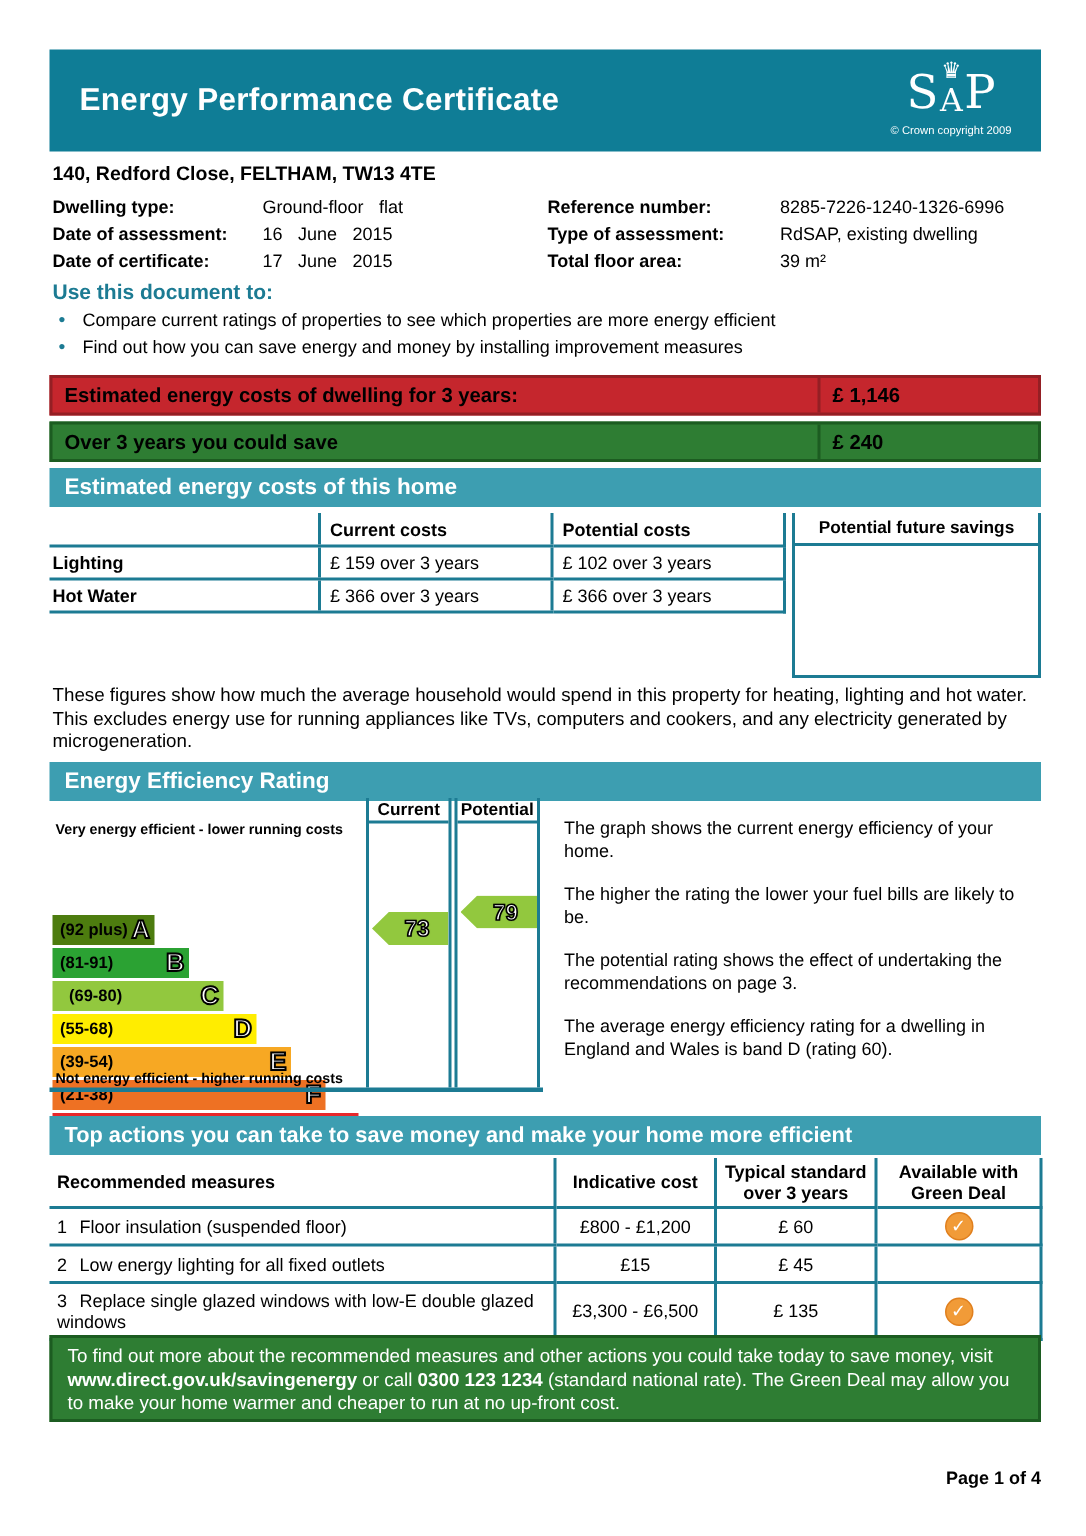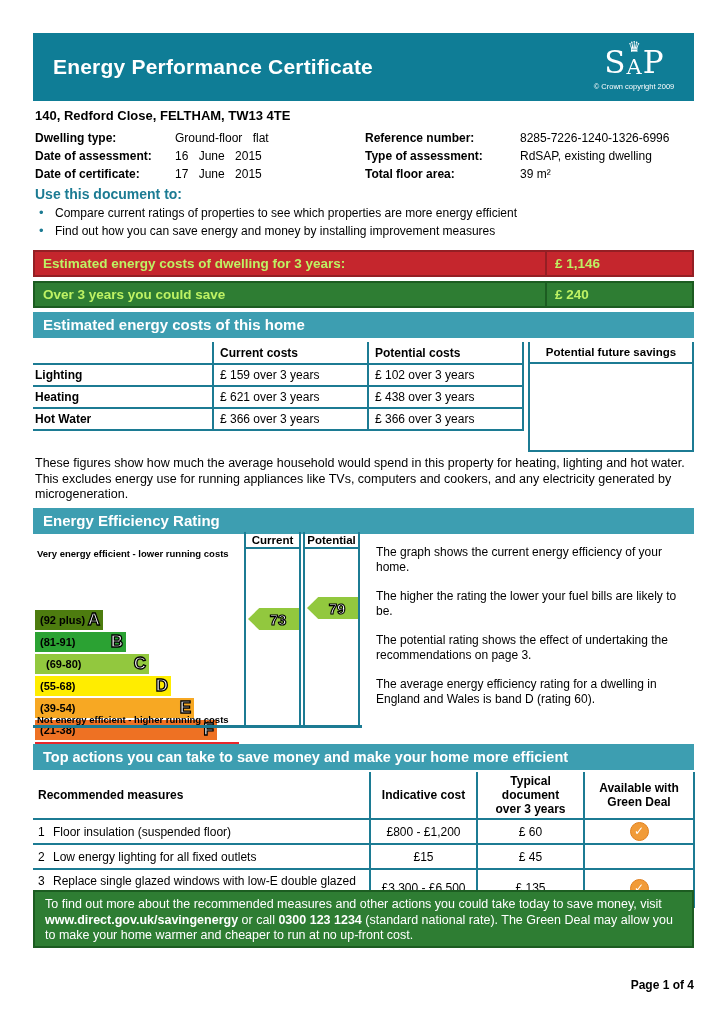--- a/index.html
+++ b/index.html
@@ -25,21 +25,21 @@
                   grid-template-columns:140px 190px 155px 1fr; grid-auto-rows:18px; font-size:12px; }
   .dl { font-weight:bold; } .dv {} .spaced { word-spacing:7px; }
 
   .use-doc { position:absolute; left:35px; top:186px; font-size:14px; font-weight:bold; color:#1c7b93; }
   .bullets { position:absolute; left:35px; top:206px; width:650px; font-size:12px; }
   .bullet-row { display:flex; margin-bottom:4px; line-height:14px; }
   .bullet-dot { color:#1c7b93; font-size:13px; width:20px; padding-left:4px; }
 
   
   .cost-bar { position:absolute; left:33px; width:661px; height:27px; display:flex; align-items:stretch;
-              color:#bef264; font-weight:bold; font-size:13.5px; }
+              color:#000000; font-weight:bold; font-size:13.5px; }
   .bar-red { top:250px; background:#c5262d; border:2px solid #941f24; }
   .bar-green { top:281px; background:#2e7d33; border:2px solid #1c5c21; }
   .bar-label { flex:0 0 510px; display:flex; align-items:center; padding-left:8px; }
   .bar-red .bar-value { border-left:2px solid #941f24; }
   .bar-green .bar-value { border-left:2px solid #1c5c21; }
   .bar-value { flex:1; display:flex; align-items:center; padding-left:8px; }
 
   
   .section-bar { position:absolute; left:33px; width:661px; height:26px; background:#3d9eb1;
                  color:#fff; font-weight:bold; font-size:15px; line-height:26px; padding-left:10px; }
@@ -184,25 +184,20 @@
           <th class="c0 bb"></th>
           <th class="c1 bb vl">Current costs</th>
           <th class="c2 bb vl vr">Potential costs</th>
         </tr>
         <tr>
           <td class="c0 bb row-label">Lighting</td>
           <td class="c1 bb vl">£ 159 over 3 years</td>
           <td class="c2 bb vl vr">£ 102 over 3 years</td>
         </tr>
         <tr>
-          <td class="c0 bb row-label">Heating</td>
-          <td class="c1 bb vl">£ 621 over 3 years</td>
-          <td class="c2 bb vl vr">£ 438 over 3 years</td>
-        </tr>
-        <tr>
           <td class="c0 bb row-label">Hot Water</td>
           <td class="c1 bb vl">£ 366 over 3 years</td>
           <td class="c2 bb vl vr">£ 366 over 3 years</td>
         </tr>
       </tbody>
     </table>
 
   <div class="savings-panel">
     <div class="savings-header">Potential future savings</div>
   </div>
@@ -280,21 +275,21 @@
       <p>The average energy efficiency rating for a dwelling in England and Wales is band D (rating 60).</p>
     </div>
 
   <div class="section-bar sec3">Top actions you can take to save money and make your home more efficient</div>
   <table class="actions-table">
       <tbody>
         <tr class="hdr">
           <th class="a0 bb">Recommended measures</th>
           <th class="a1 bb vl">Indicative cost</th>
           <th class="a2 bb vl">
-            <div>Typical document</div>
+            <div>Typical standard</div>
             <div>over 3 years</div>
           </th>
           <th class="a3 bb vl vr">
             <div>Available with</div>
             <div>Green Deal</div>
           </th>
         </tr>
         <tr class="r">
           <td class="a0 bb"><span class="measure-num">1</span><span>Floor insulation (suspended floor)</span></td>
           <td class="a1 bb vl">£800 - £1,200</td>

